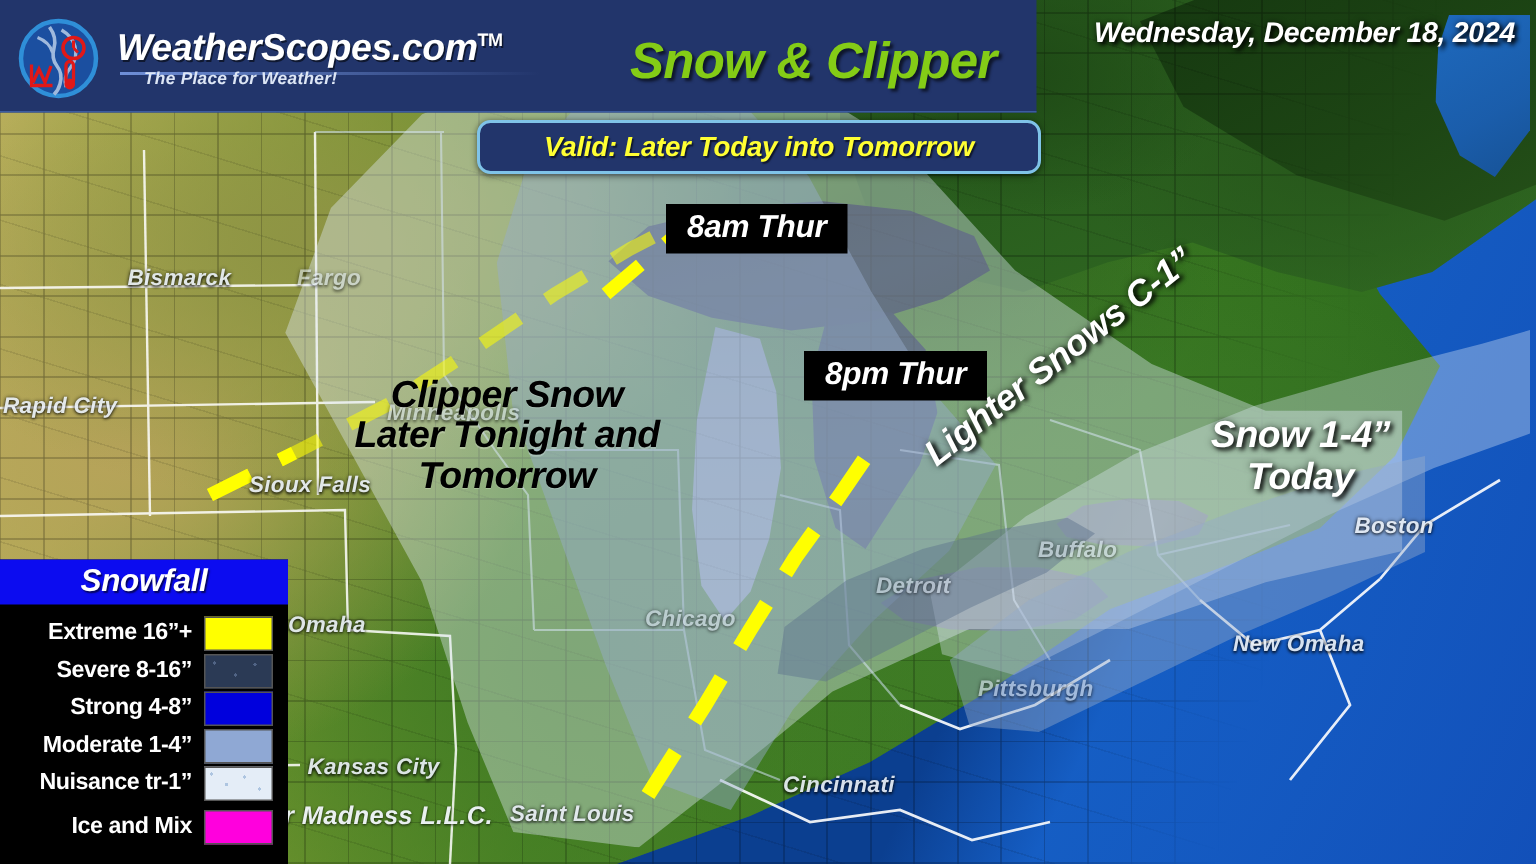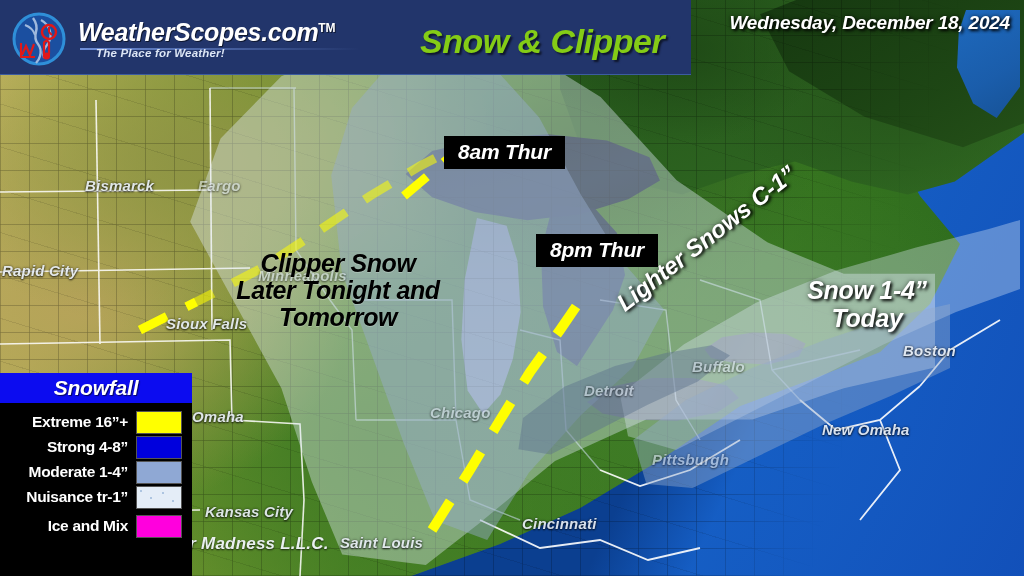--- a/index.html
+++ b/index.html
@@ -290,20 +290,23 @@
       </svg>
     </div>
     <div class="brand"><span>WeatherScopes.com</span><sup>TM</sup></div>
     <div class="brand-rule"></div>
     <div class="tagline">The Place for Weather!</div>
     <div class="title-main">Snow &amp; Clipper</div>
   </div>
 
   <div class="date-line">Wednesday, December 18, 2024</div>
 
+  <div class="valid-banner">
+    <span>Valid: Later Today into Tomorrow</span>
+  </div>
 
   <div class="time-tag" id="tag-8am">8am Thur</div>
   <div class="time-tag" id="tag-8pm">8pm Thur</div>
 
   <div class="anno-dark" id="anno-clipper">Clipper Snow
 Later Tonight and
 Tomorrow</div>
 
   <div id="anno-lighter">Lighter Snows C-1”</div>
 
@@ -313,20 +316,24 @@
   <div class="legend">
     <div class="legend-title">
       <span>Snowfall</span>
     </div>
     <div class="legend-rows" id="legend-rows">
         <div class="legend-row">
           <div class="legend-label">Extreme 16”+</div>
           <div class="legend-swatch " style="background: rgb(255, 255, 0);"></div>
         </div>
         <div class="legend-row">
+          <div class="legend-label">Severe 8-16”</div>
+          <div class="legend-swatch sw-severe"></div>
+        </div>
+        <div class="legend-row">
           <div class="legend-label">Strong 4-8”</div>
           <div class="legend-swatch " style="background: rgb(0, 0, 221);"></div>
         </div>
         <div class="legend-row">
           <div class="legend-label">Moderate  1-4”</div>
           <div class="legend-swatch " style="background: rgb(143, 168, 212);"></div>
         </div>
         <div class="legend-row">
           <div class="legend-label">Nuisance tr-1”</div>
           <div class="legend-swatch sw-nuisance"></div>

